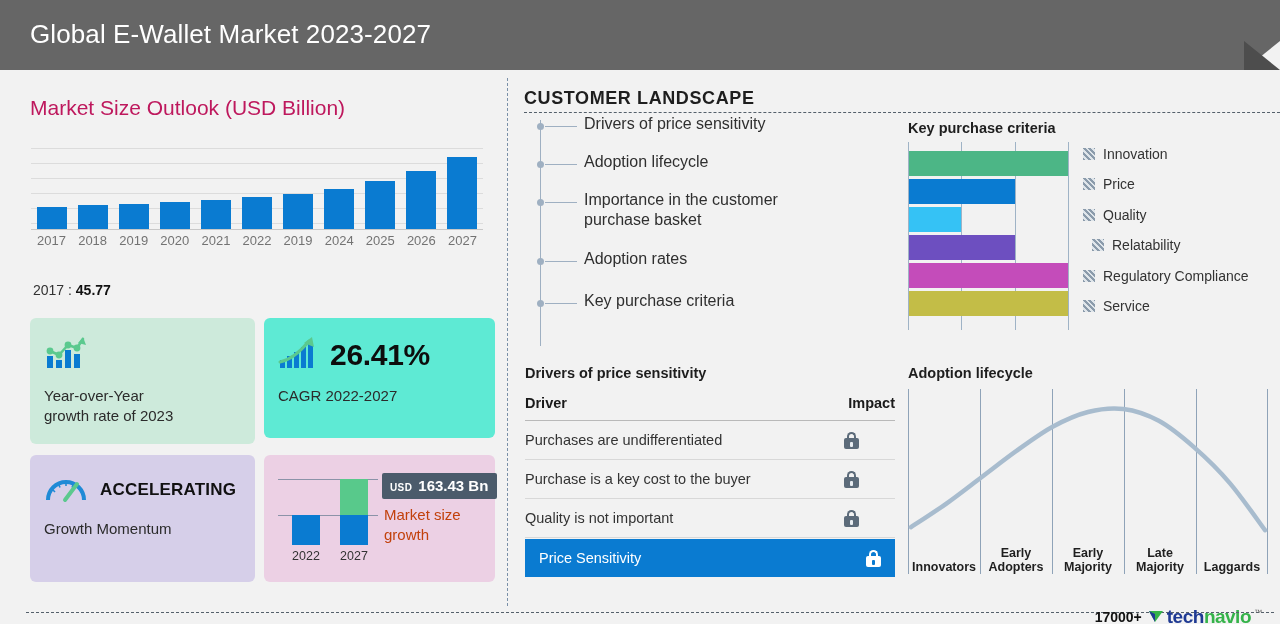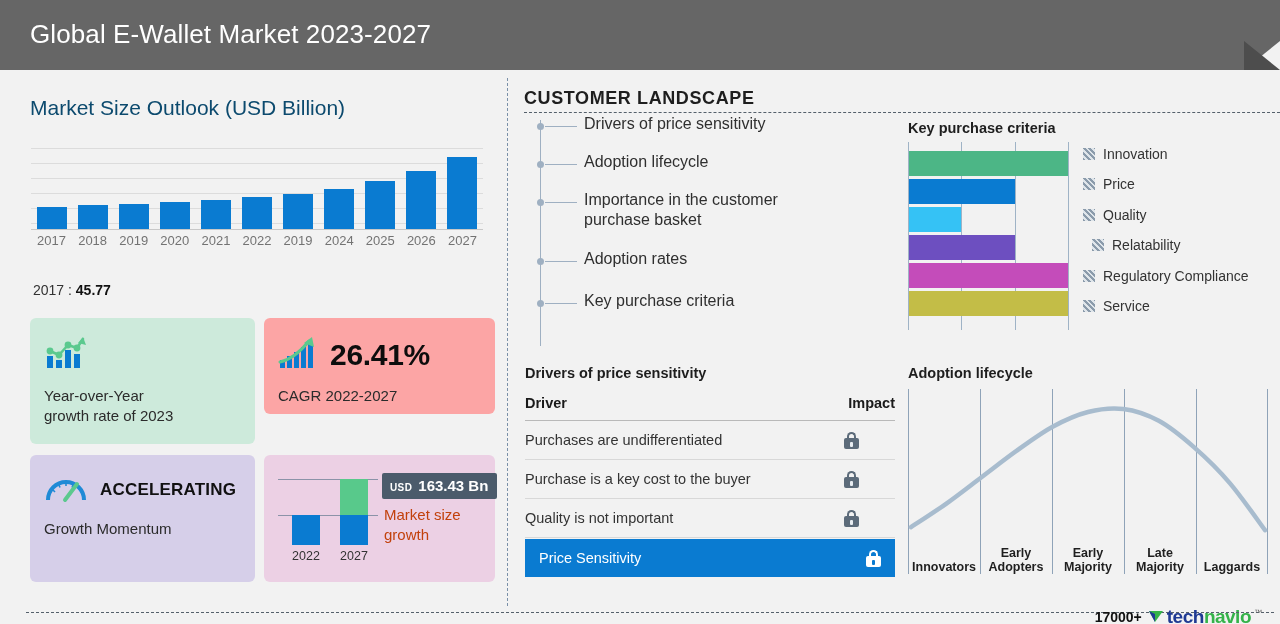--- a/index.html
+++ b/index.html
@@ -53,21 +53,21 @@
     position: absolute; left: 26px; top: 612px;
     width: 1248px; height: 0;
     border-top: 1px dashed #55606b;
   }
 
   
   #left-col { position: absolute; left: 0; top: 70px; width: 507px; height: 542px; }
 
   #market-title {
     position: absolute; left: 30px; top: 26px;
-    font-size: 21px; color: #0c4a6e; font-weight: 400;
+    font-size: 21px; color: #be185d; font-weight: 400;
     white-space: nowrap;
   }
 
   
   #bar-chart {
     position: absolute; left: 31px; top: 78px;
     width: 452px; height: 82px;
   }
   .grid-line {
     position: absolute; left: 0; width: 452px; height: 1px;
@@ -95,21 +95,21 @@
     position: absolute; left: 33px; top: 212px;
     font-size: 14px; color: #333;
   }
   #bar-note b { color: #111; font-weight: 700; }
 
   
   .card {
     position: absolute; border-radius: 6px;
   }
   #card-yoy  { left: 30px;  top: 248px; width: 225px; height: 126px; background: #cdeadb; }
-  #card-cagr { left: 264px; top: 248px; width: 231px; height: 96px; background: #fca5a5; }
+  #card-cagr { left: 264px; top: 248px; width: 231px; height: 120px; background: #5eead4; }
   #card-acc  { left: 30px;  top: 385px; width: 225px; height: 127px; background: #d6cfe9; }
   #card-msg  { left: 264px; top: 385px; width: 231px; height: 127px; background: #ecd0e4; }
 
   .kpi-row { display: flex; align-items: center; gap: 12px; padding: 18px 0 0 14px; }
   .kpi-value { font-size: 30px; font-weight: 700; color: #0d0d0d; letter-spacing: -.3px; }
   .kpi-sub {
     padding: 12px 0 0 14px; font-size: 15px; color: #2b2b2b; line-height: 1.32;
     white-space: pre-line;
   }
   #acc-label { font-size: 17px; font-weight: 700; color: #111; letter-spacing: .2px; }

